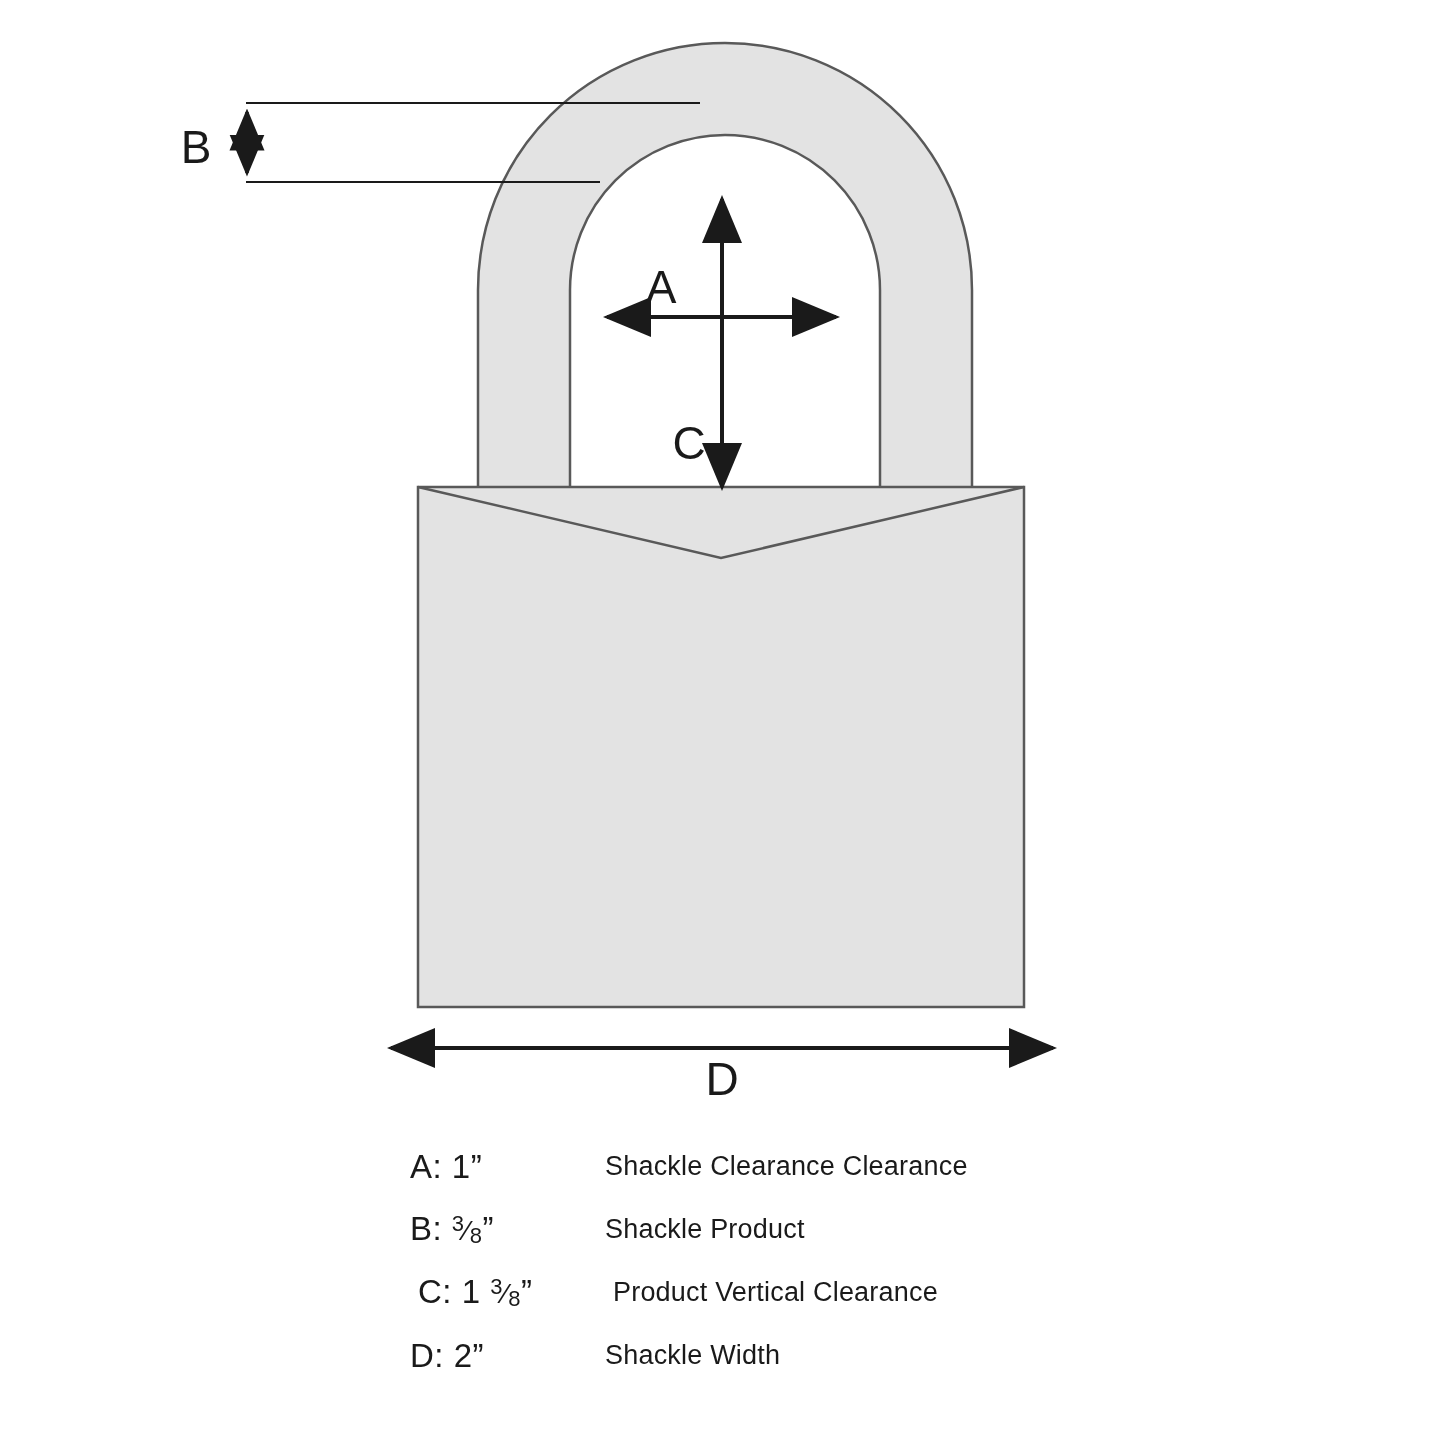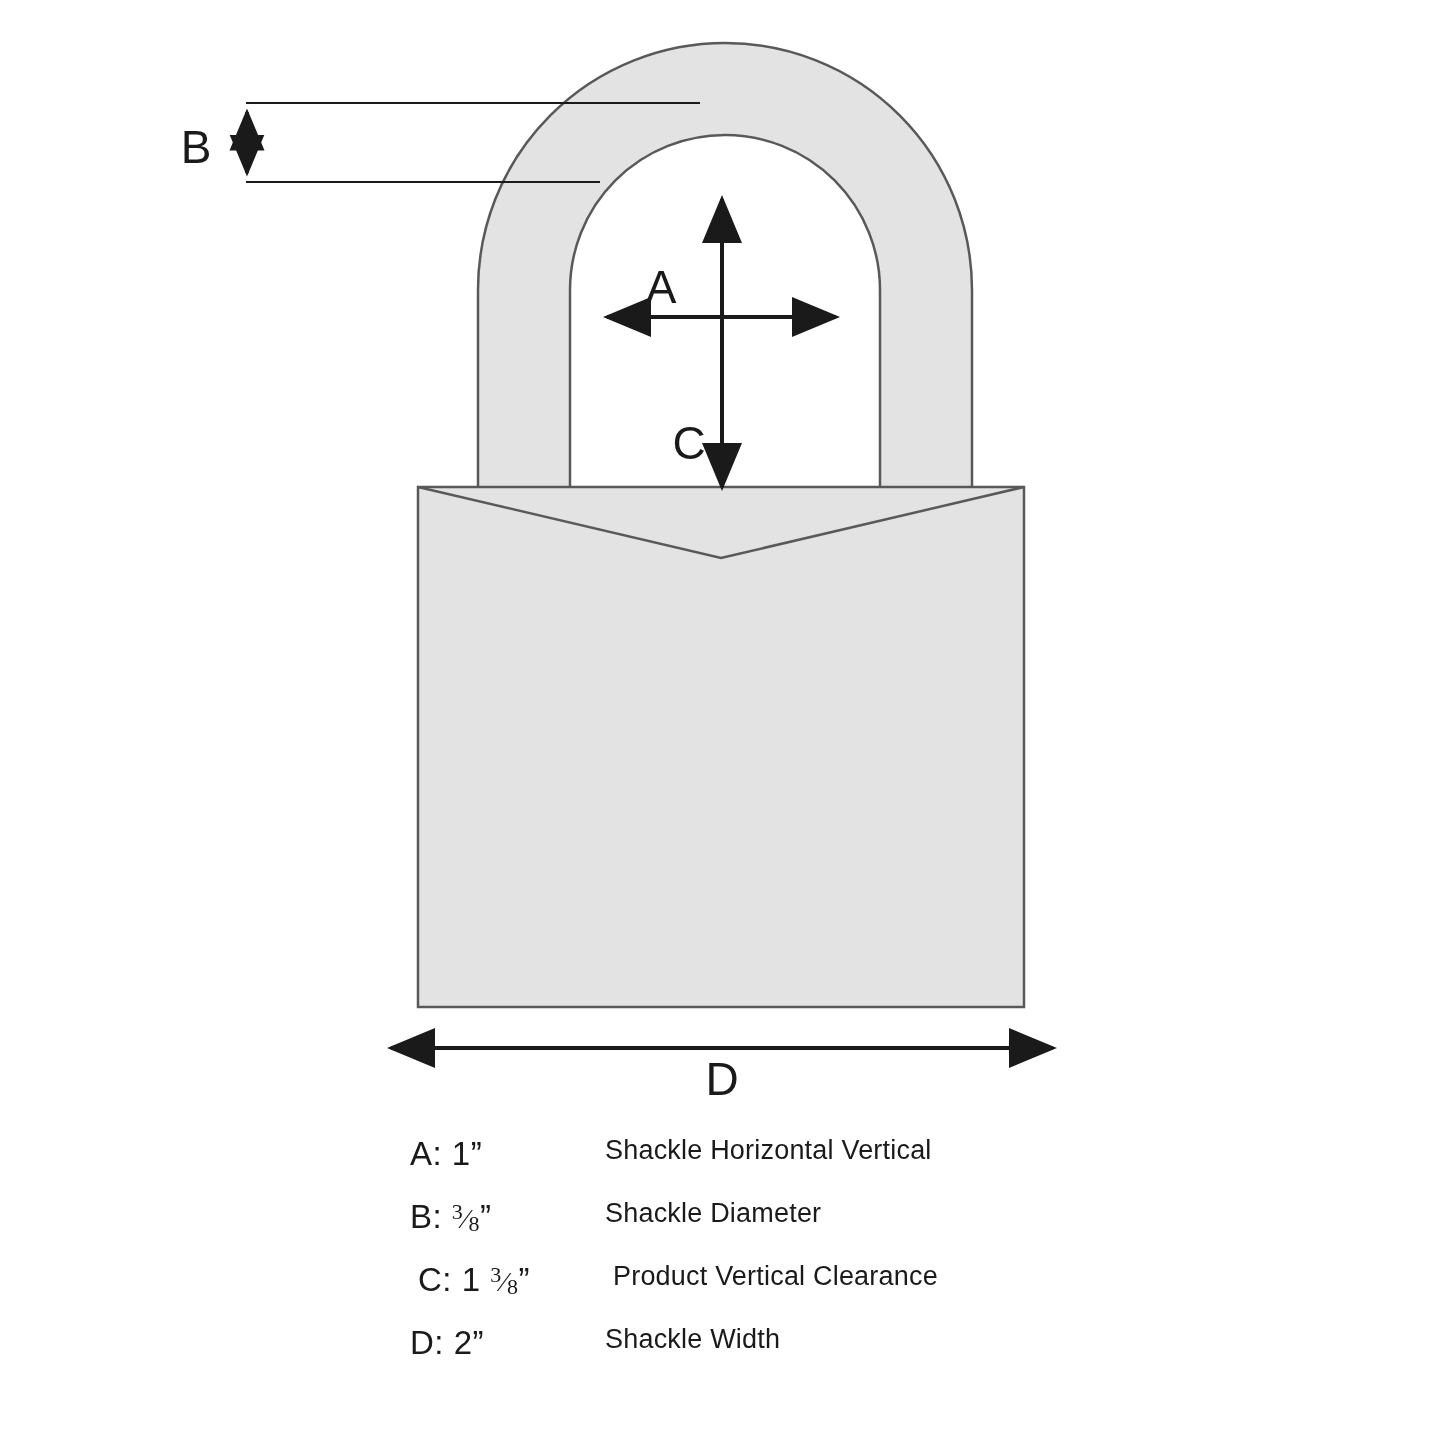--- a/index.html
+++ b/index.html
@@ -28,21 +28,21 @@
     height: 1445px;
   }
   .legend {
     position: absolute;
     left: 410px;
     top: 1135px;
     width: 700px;
   }
   .legend-row {
     display: flex;
-    align-items: flex-start;
+    align-items: center;
     height: 63px;
   }
   .legend-key {
     width: 195px;
     text-align: left;
     font-size: 33px;
     letter-spacing: 0.5px;
     white-space: nowrap;
   }
   .legend-key .kl {
@@ -52,21 +52,20 @@
     font-size: 27px;
     letter-spacing: 0.2px;
     white-space: nowrap;
   }
   .frac {
     display: inline-block;
     position: relative;
     white-space: nowrap;
     font-size: 31px;
     vertical-align: baseline;
-    font-family: Liberation Serif, serif;
   }
   .frac .num {
     font-size: 22px;
     vertical-align: 9px;
   }
   .frac .bar {
     font-size: 28px;
     padding: 0 0px;
   }
   .frac .den {
@@ -121,29 +120,29 @@
     </g>
   </svg>
 
   <div class="legend">
 
     <div class="legend-row">
       <div class="legend-key">
         <span class="kl">A:</span>
         <span>1</span><span>”</span>
       </div>
-      <div class="legend-desc">Shackle Horizontal Vertical</div>
+      <div class="legend-desc">Shackle Clearance Clearance</div>
     </div>
 
     <div class="legend-row">
       <div class="legend-key">
         <span class="kl">B:</span>
         <span class="frac"><span class="num">3</span><span class="bar">⁄</span><span class="den">8</span></span><span>”</span>
       </div>
-      <div class="legend-desc">Shackle Diameter</div>
+      <div class="legend-desc">Shackle Product</div>
     </div>
 
     <div class="legend-row row-c">
       <div class="legend-key">
         <span class="kl">C:</span>
         <span>1</span>
         <span class="frac"><span class="num">3</span><span class="bar">⁄</span><span class="den">8</span></span><span>”</span>
       </div>
       <div class="legend-desc">Product Vertical Clearance</div>
     </div>

